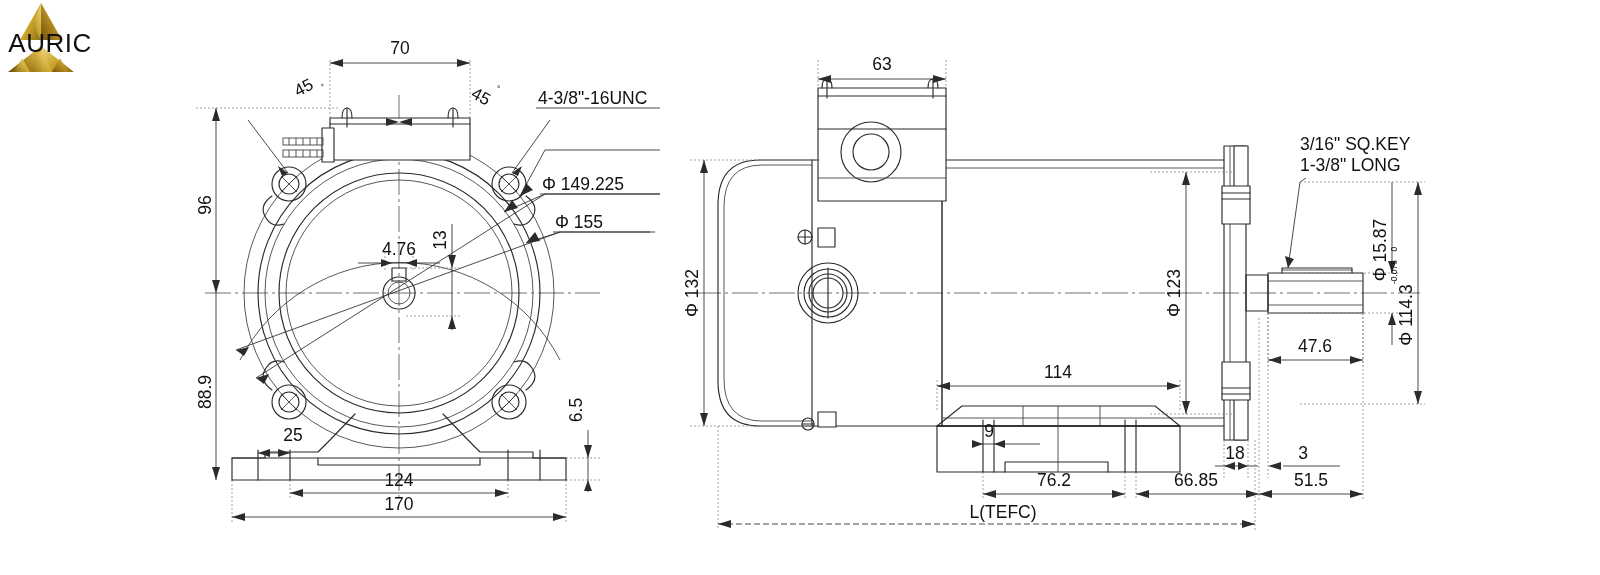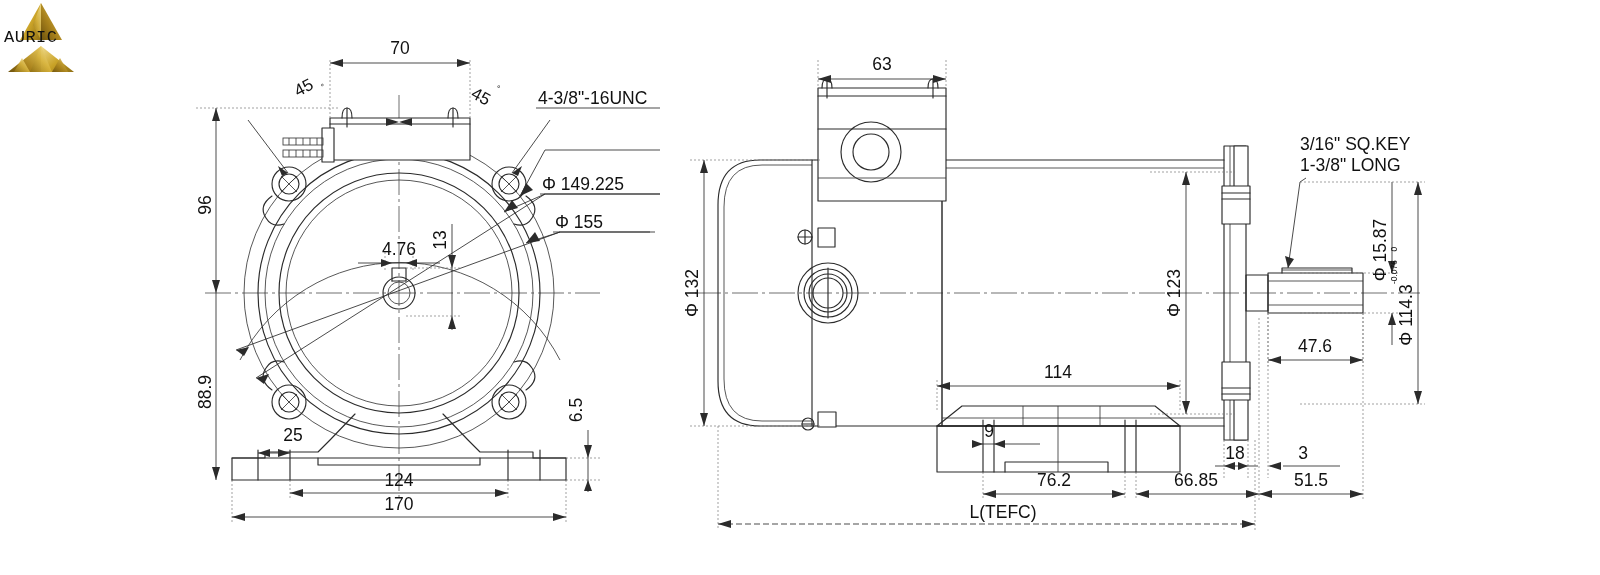--- a/index.html
+++ b/index.html
@@ -11,22 +11,22 @@
   .ln-t{stroke:#3a3a3a;stroke-width:0.85;fill:none;}
   .ctr{stroke:#555;stroke-width:0.85;fill:none;stroke-dasharray:26 4 3 4;}
   .dim{stroke:#2b2b2b;stroke-width:0.85;fill:none;}
   .ext{stroke:#7a7a7a;stroke-width:0.7;fill:none;stroke-dasharray:2 2;}
   .dashline{stroke:#2b2b2b;stroke-width:0.85;fill:none;stroke-dasharray:6 3;}
   .fillw{fill:#ffffff;}
   .txt{font-family:"Liberation Sans",sans-serif;fill:#111;font-size:17px;}
   .txt-xs{font-family:"Liberation Sans",sans-serif;fill:#111;font-size:8.5px;}
   .txt-lg{font-family:"Liberation Sans",sans-serif;fill:#111;font-size:17.5px;}
   #logo{position:absolute;left:0;top:0;width:96px;height:74px;}
-  .logo-word{position:absolute;left:4px;top:28px;width:92px;text-align:left;
-      font-family:Liberation Mono, monospace;font-size:17px;letter-spacing:0.5px;color:#101010;}
+  .logo-word{position:absolute;left:4px;top:28px;width:92px;text-align:center;
+      font-family:Liberation Sans, sans-serif;font-size:26px;letter-spacing:0.5px;color:#101010;}
 </style>
 </head>
 <body>
 
 <div id="sheet">
 
 <svg width="1600" height="575" viewBox="0 0 1600 575">
 
   <g>
 

